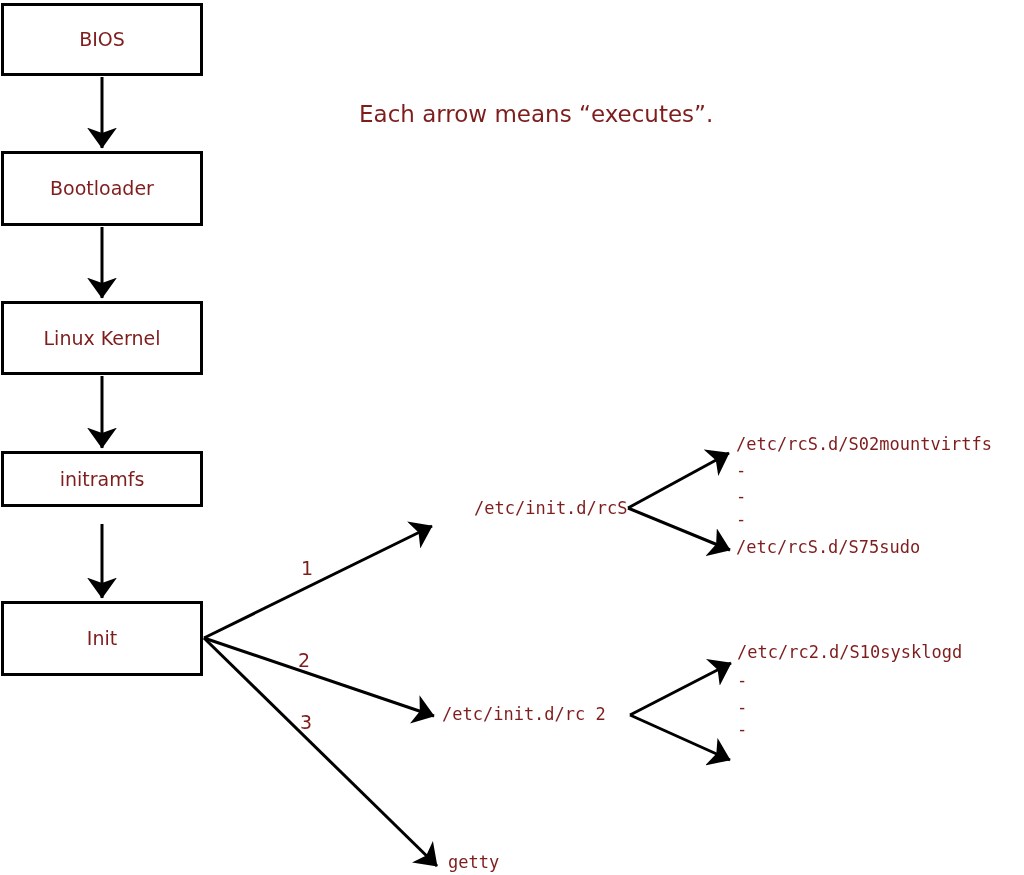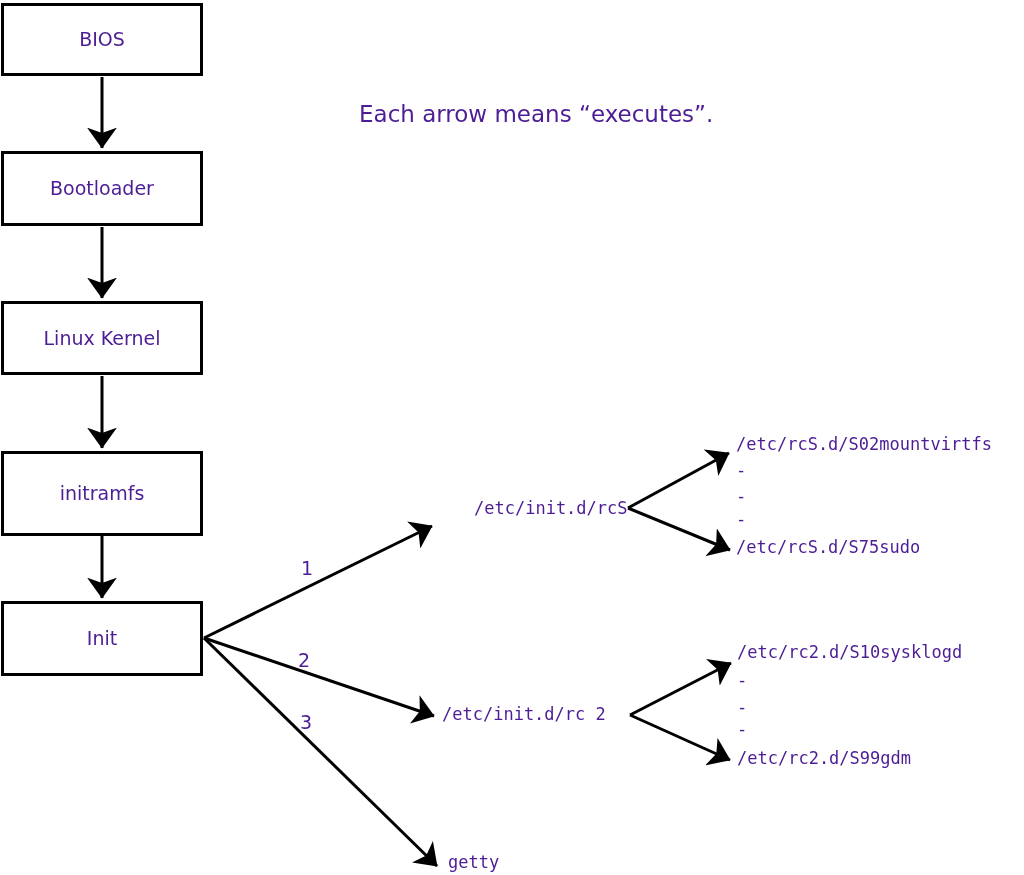--- a/index.html
+++ b/index.html
@@ -1,21 +1,21 @@
 <!DOCTYPE html>
 <html><head>
 <meta charset="utf-8">
 <style>
   html,body { margin:0; padding:0; background:#fff; }
   .stage {
     position:relative;
     width:1024px;
     height:875px;
     background:#ffffff;
-    color:#4c1d95;
+    color:#7f1d1d;
     font-family:"DejaVu Sans", "Liberation Sans", sans-serif;
     overflow:hidden;
   }
   .arrows {
     position:absolute;
     left:0; top:0;
     width:1024px;
     height:875px;
   }
   .arrows line { stroke:#000000; stroke-width:3; }
@@ -74,21 +74,21 @@
     <line x1="628" y1="508" x2="729" y2="453" marker-end="url(#ah)"></line>
     <line x1="628" y1="508" x2="730" y2="550" marker-end="url(#ah)"></line>
 
     <line x1="630" y1="715" x2="731" y2="663" marker-end="url(#ah)"></line>
     <line x1="630" y1="715" x2="730" y2="760" marker-end="url(#ah)"></line>
   </svg>
 
   <div class="box" style="top:3px;  height:73px;"><span>BIOS</span></div>
   <div class="box" style="top:151px;height:75px;"><span>Bootloader</span></div>
   <div class="box" style="top:301px;height:74px;"><span>Linux Kernel</span></div>
-  <div class="box" style="top:451px;height:85px;"><span>initramfs</span></div>
+  <div class="box" style="top:451px;height:56px;"><span>initramfs</span></div>
   <div class="box" style="top:601px;height:75px;"><span>Init</span></div>
 
   <div class="txt caption" style="left:359px; top:114px;">Each arrow means “executes”.</div>
 
   <div class="num" style="left:307px; top:568px;">1</div>
   <div class="num" style="left:304px; top:660px;">2</div>
   <div class="num" style="left:306px; top:722px;">3</div>
 
   <div class="txt mono" style="left:474px; top:508px;">/etc/init.d/rcS</div>
   <div class="txt mono" style="left:442px; top:714px;">/etc/init.d/rc 2</div>
@@ -97,15 +97,14 @@
   <div class="txt mono" style="left:736px; top:444px;">/etc/rcS.d/S02mountvirtfs</div>
   <div class="txt mono" style="left:736px; top:470px;">-</div>
   <div class="txt mono" style="left:736px; top:496px;">-</div>
   <div class="txt mono" style="left:736px; top:519px;">-</div>
   <div class="txt mono" style="left:736px; top:547px;">/etc/rcS.d/S75sudo</div>
 
   <div class="txt mono" style="left:737px; top:652px;">/etc/rc2.d/S10sysklogd</div>
   <div class="txt mono" style="left:737px; top:680px;">-</div>
   <div class="txt mono" style="left:737px; top:707px;">-</div>
   <div class="txt mono" style="left:737px; top:729px;">-</div>
-  <div class="txt mono" style="left:737px; top:758px;">/etc/rc2.d/S99gdm</div>
 
 </div>
 
 </body></html>

